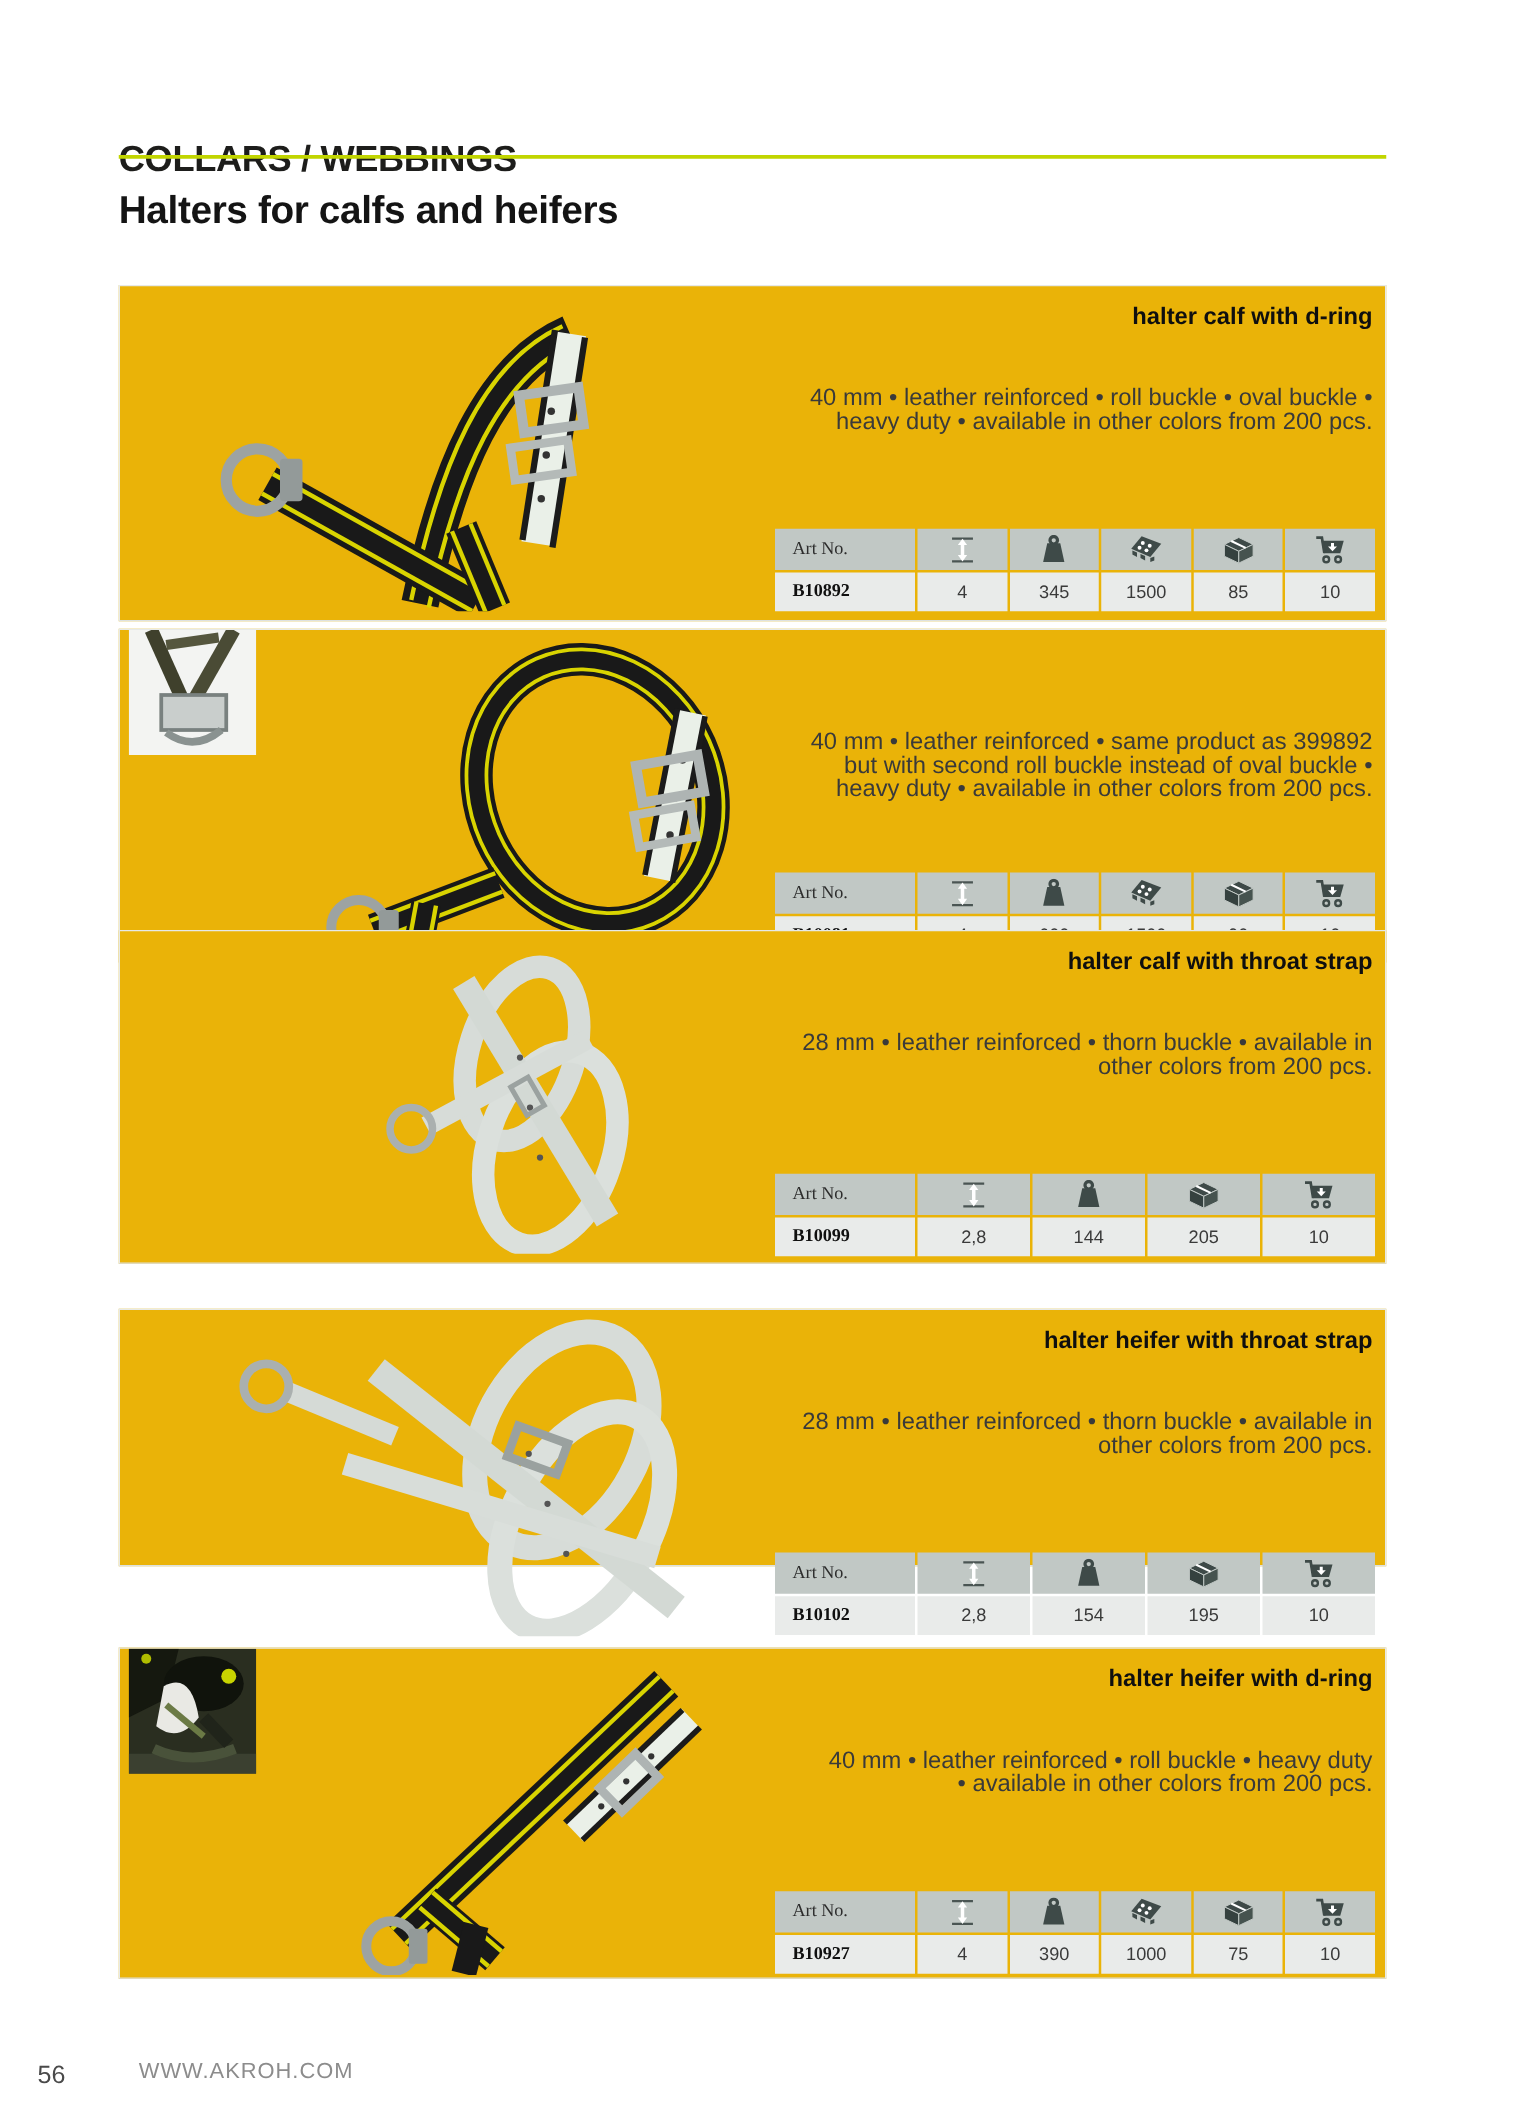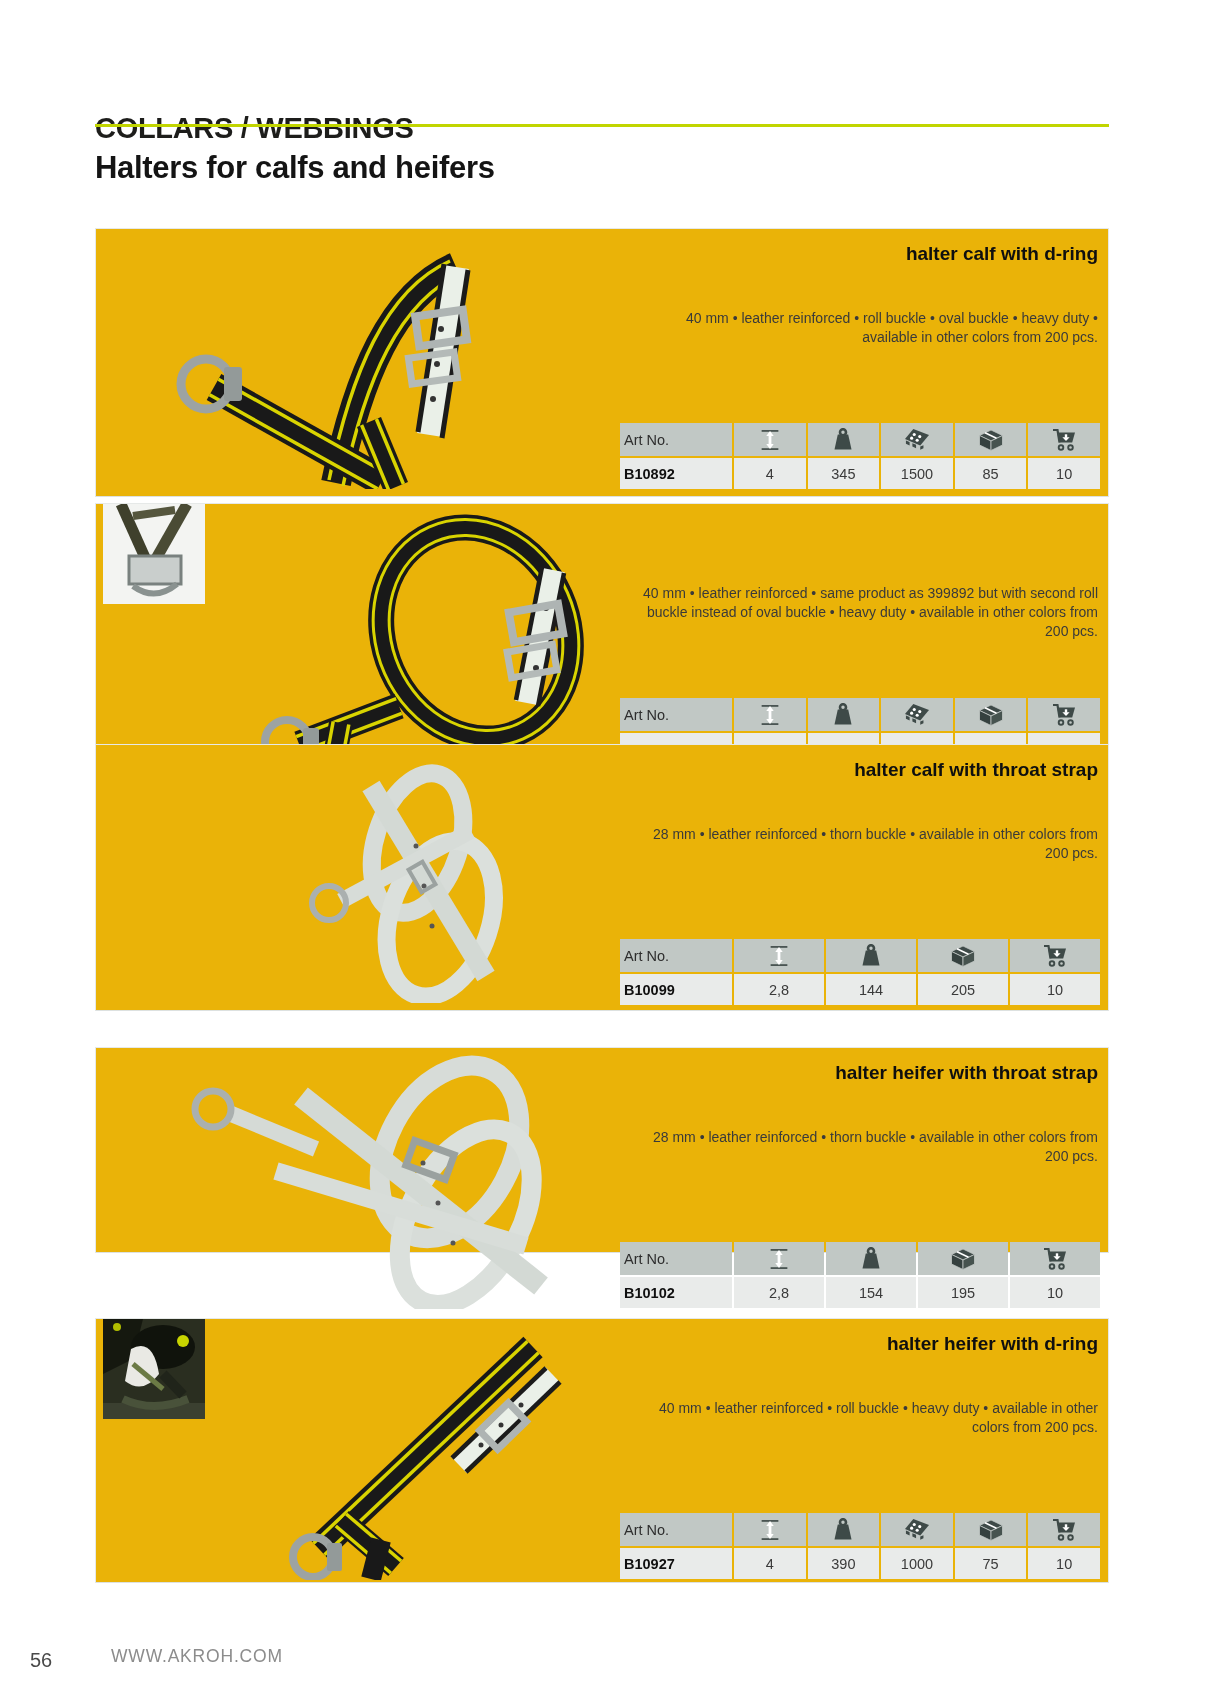--- a/index.html
+++ b/index.html
@@ -28,30 +28,30 @@
   .card-2 { top:503px; height:267px; }
   .card-3 { top:744px; height:267px; }
   .card-4 { top:1047px; height:206px; }
   .card-5 { top:1318px; height:265px; }
   .p-title {
     position:absolute; right:10px; top:14px; text-align:right;
     font-size:19px; font-weight:700; color:#0f0f0f;
   }
   .p-desc {
     position:absolute; right:10px; top:80px; text-align:right;
-    font-size:14px; line-height:19px; color:#3a3a3a; width:462px;
+    font-size:19px; line-height:19px; color:#3a3a3a; width:462px;
   }
   .card-5 .p-desc { width:446px; }
   .ptable { position:absolute; right:8px; top:194px; width:480px; }
   .trow { display:flex; gap:2px; width:100%; }
   .trow.tdata { margin-top:2px; }
   .cell { display:flex; align-items:center; justify-content:center; }
   .thead .cell { background:var(--thead-bg, #c1c8c5); height:33px; }
   .tdata .cell { background:var(--trow-bg, #e9ebea); height:31px; }
-  .cell-art { width:112px; flex:none; justify-content:flex-start; padding-left:4px; }
+  .cell-art { width:112px; flex:none; justify-content:flex-start; padding-left:14px;font-family:Liberation Serif, serif; }
   .cell-icon, .cell-val { flex:1; }
   .thead .cell-art { font-size:14.5px; color:#2d2d2d; }
   .tdata .cell-art { font-size:14.5px; font-weight:700; color:#101010; }
   .cell-val { font-size:14.5px; color:#3a3a3a; }
   .tbl-icon { width:26px; height:24px; display:block; }
   .art { position:absolute; }
   .inset {
     position:absolute; left:7px; top:0; width:102px; height:100px; overflow:hidden;
   }
   .footer-pageno {

